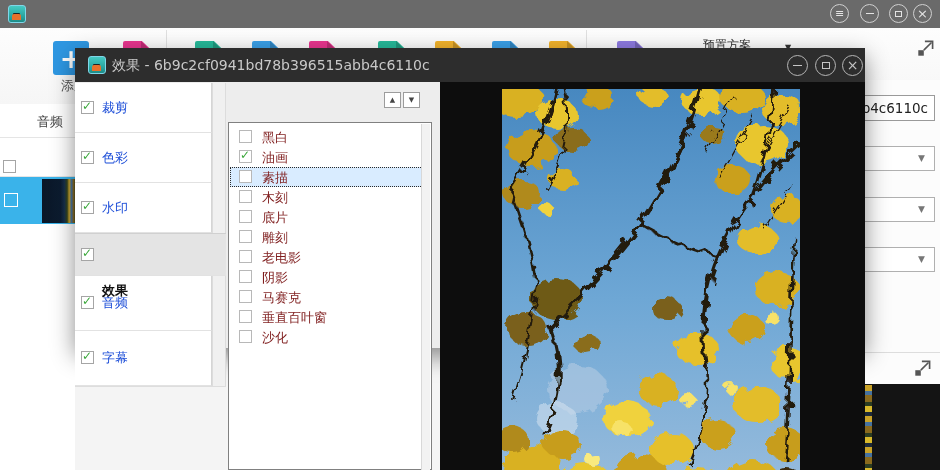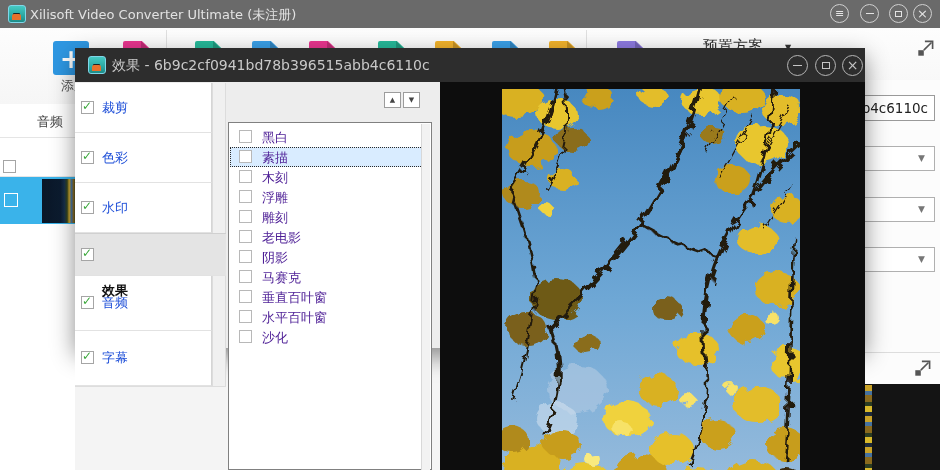--- a/index.html
+++ b/index.html
@@ -25,21 +25,21 @@
   
   #toolbar{left:0;top:28px;width:940px;height:76px;background:linear-gradient(#fdfdfd,#f6f6f6);}
   #add-btn{left:53px;top:13px;width:36px;height:34px;background:#2e97e2;border-radius:3px;
            color:#fff;font-size:27px;font-weight:700;display:flex;align-items:center;justify-content:center;line-height:1;}
   #add-label{left:50px;top:49px;font-size:13px;color:#555;margin-left:11px;}
   .fmt-icon{position:absolute;top:13px;width:27px;height:26px;border-radius:2px;
             clip-path:polygon(0 0,70% 0,100% 30%,100% 100%,0 100%);}
   .fmt-icon::after{content:"";position:absolute;right:0;top:0;width:9px;height:9px;
             background:rgba(0,0,0,.18);clip-path:polygon(0 0,100% 100%,0 100%);}
   .tb-sep{position:absolute;top:2px;width:1px;height:20px;background:#e0e0e0;}
-  #preset-label{left:703px;top:9px;font-size:15px;color:#2e2e2e;}
+  #preset-label{left:703px;top:9px;font-size:12px;color:#2e2e2e;}
   #preset-arrow{left:785px;top:15px;font-size:8px;color:#333;}
   .expand-icon{width:22px;height:22px;}
 
   
   #file-panel{left:0;top:104px;width:76px;height:366px;background:#fff;}
   #audio-tab{left:37px;top:9px;font-size:13px;color:#444;}
   .hline{position:absolute;left:0;width:76px;height:1px;background:#e5e5e5;}
   .cb{display:inline-block;width:13px;height:13px;border:1px solid #a5a5a5;background:#fff;box-sizing:border-box;
       position:relative;}
   .cb.checked::after{content:"✓";position:absolute;left:0px;top:-3px;font-size:12px;font-weight:700;color:var(--check,#3aa73a);}
@@ -90,38 +90,37 @@
   .mv-btn{width:17px;height:16px;background:#fff;border:1px solid #9c9c9c;box-sizing:border-box;
           display:flex;align-items:center;justify-content:center;font-size:7px;color:#444;}
   #mv-up{left:309px;top:44px;}
   #mv-down{left:328px;top:44px;}
 
   
   #fx-list{left:153px;top:74px;width:204px;height:348px;background:#fff;border:1px solid #808080;box-sizing:border-box;}
   #fx-items{position:absolute;left:1px;top:4px;width:195px;}
   .fx-row{position:relative;height:20px;}
   .fx-row .cb{position:absolute;left:9px;top:3px;width:13px;height:13px;border-color:#b8b8b8;}
-  .fx-label{position:absolute;left:32px;top:2px;font-size:13px;color:#4c1d95;white-space:nowrap;text-align:right;}
+  .fx-label{position:absolute;left:32px;top:2px;font-size:13px;color:#7f1d1d;white-space:nowrap;text-align:right;}
   .fx-row.selected{background:var(--sel,#d9ecff);outline:1px dotted #2a2a2a;outline-offset:-1px;}
   #fx-scroll{position:absolute;right:1px;top:1px;width:8px;height:346px;background:#f2f2f2;border-left:1px solid #d8d8d8;}
 
   
   #preview{left:365px;top:34px;width:425px;height:388px;background:#0d0d0d;}
   #preview-img{position:absolute;left:62px;top:7px;width:298px;height:420px;}
 
   .t{}
 </style>
 </head>
 <body>
 
 <div id="screen">
 
   <div class="abs" id="main-titlebar">
     <div class="abs app-icon" style="left:8px;top:5px;"></div>
-    <div class="abs t" id="main-title">Xilisoft Video Converter Ultimate (未注册)</div>
     <div class="abs circ-btn" style="left:830px;top:4px;">
         <span class="glyph-menu">≡</span>
       </div>
     <div class="abs circ-btn" style="left:860px;top:4px;">
         <span class="glyph-min"></span>
       </div>
     <div class="abs circ-btn" style="left:889px;top:4px;">
         <span class="glyph-max"></span>
       </div>
     <div class="abs circ-btn" style="left:913px;top:4px;">
@@ -246,36 +245,40 @@
         <span>▼</span>
       </div>
 
     <div class="abs" id="fx-list">
       <div id="fx-items">
   <div class="fx-row">
     <span class="cb"></span>
     <span class="fx-label">黑白</span>
   </div>
 
+  <div class="fx-row">
+    <span class="cb checked"></span>
+    <span class="fx-label">油画</span>
+  </div>
 
   <div class="fx-row selected">
     <span class="cb"></span>
     <span class="fx-label">素描</span>
   </div>
 
   <div class="fx-row">
     <span class="cb"></span>
     <span class="fx-label">木刻</span>
   </div>
 
-
-  <div class="fx-row">
-    <span class="cb"></span>
-    <span class="fx-label">浮雕</span>
-  </div>
+  <div class="fx-row">
+    <span class="cb"></span>
+    <span class="fx-label">底片</span>
+  </div>
+
 
   <div class="fx-row">
     <span class="cb"></span>
     <span class="fx-label">雕刻</span>
   </div>
 
   <div class="fx-row">
     <span class="cb"></span>
     <span class="fx-label">老电影</span>
   </div>
@@ -289,24 +292,20 @@
   <div class="fx-row">
     <span class="cb"></span>
     <span class="fx-label">马赛克</span>
   </div>
 
   <div class="fx-row">
     <span class="cb"></span>
     <span class="fx-label">垂直百叶窗</span>
   </div>
 
-  <div class="fx-row">
-    <span class="cb"></span>
-    <span class="fx-label">水平百叶窗</span>
-  </div>
 
   <div class="fx-row">
     <span class="cb"></span>
     <span class="fx-label">沙化</span>
   </div>
 </div>
       <div id="fx-scroll"></div>
     </div>
 
     <div class="abs" id="preview">

